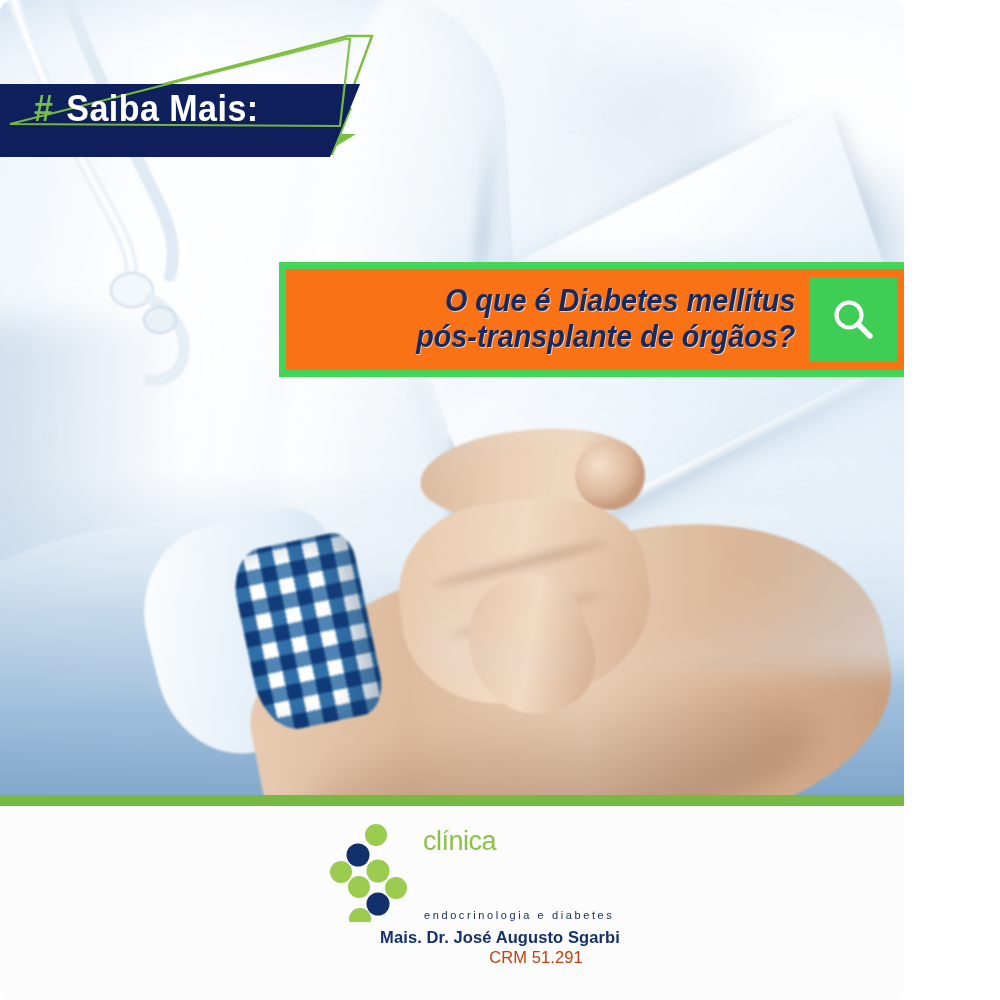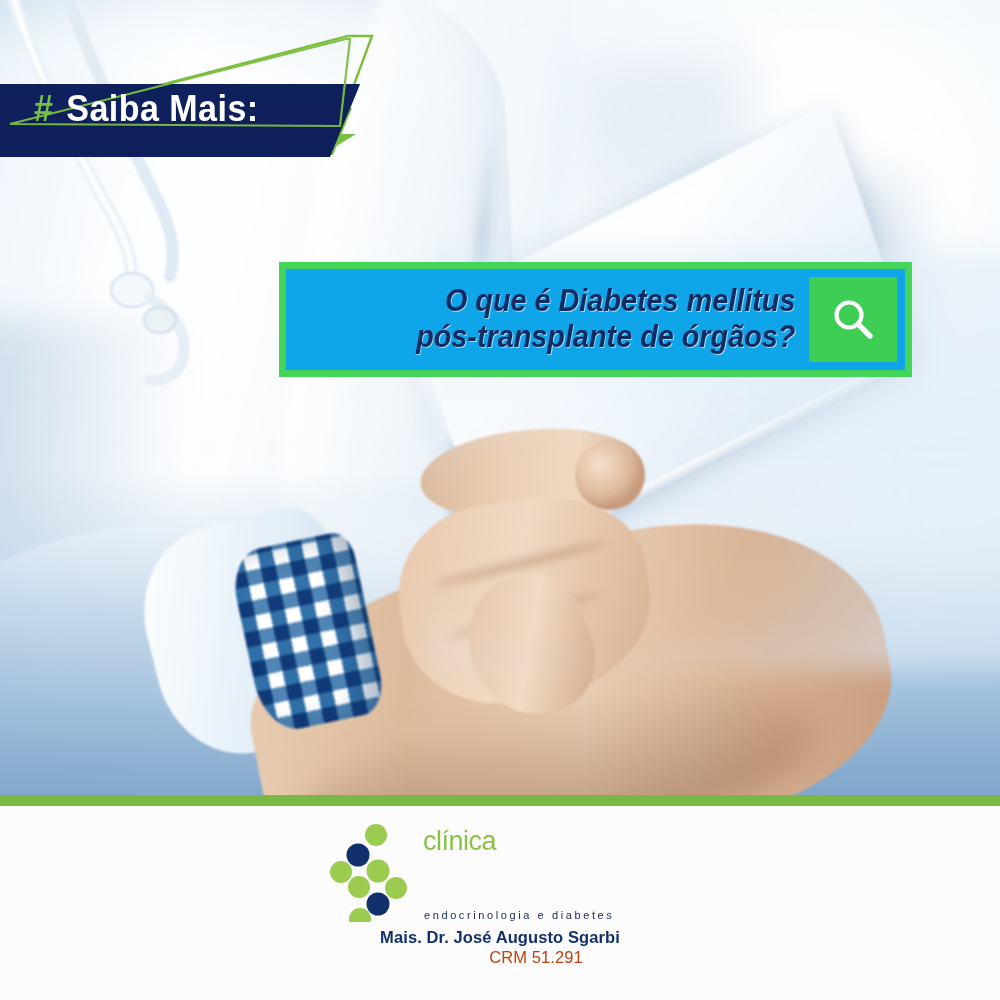--- a/index.html
+++ b/index.html
@@ -2,22 +2,23 @@
 <html><head>
 <meta charset="utf-8">
 <style>
   html,body{margin:0;padding:0;}
   body{
     width:1000px;height:1000px;overflow:hidden;
     font-family:"Liberation Sans", sans-serif;
     background:#ffffff;
   }
   #poster{
-    position:relative;width:1000px;height:1000px;overflow:hidden;
+    position:relative;width:904px;height:1000px;overflow:hidden;
     background:#fdfdfd;
+    border-radius:12px;
   }
 
   
   .photo{
     position:absolute;left:0;top:0;width:1000px;height:800px;overflow:hidden;
     background:
       radial-gradient(120% 90% at 78% 18%, #ffffff 0%, #f4f9fd 28%, #e3eef8 55%, #cfe0ef 78%, #b9d2e8 100%);
   }
   
   .haze-a{position:absolute;right:-60px;top:-40px;width:520px;height:420px;
@@ -166,21 +167,21 @@
     font-size:37px;font-weight:bold;letter-spacing:.5px;
     color:#ffffff;white-space:nowrap;
     font-family:"Liberation Sans", sans-serif;
     transform:scaleX(.92);transform-origin:left center;
   }
   .banner-hash{color:#76c043;font-weight:bold;margin-right:14px;}
 
   
   .searchbar{
     position:absolute;left:279px;top:262px;width:633px;height:115px;
-    border:7px solid #45d45a;background:#0ea5e9;
+    border:7px solid #45d45a;background:#f97316;
     box-sizing:border-box;display:flex;align-items:stretch;
   }
   .search-q{
     flex:1;display:flex;flex-direction:column;align-items:flex-end;justify-content:center;
     padding:0 14px 2px 0;
   }
   .search-q span{
     display:block;color:#132b63;font-weight:bold;font-style:italic;
     font-size:32px;line-height:1.12;white-space:nowrap;
     transform:scaleX(.9);transform-origin:right center;

